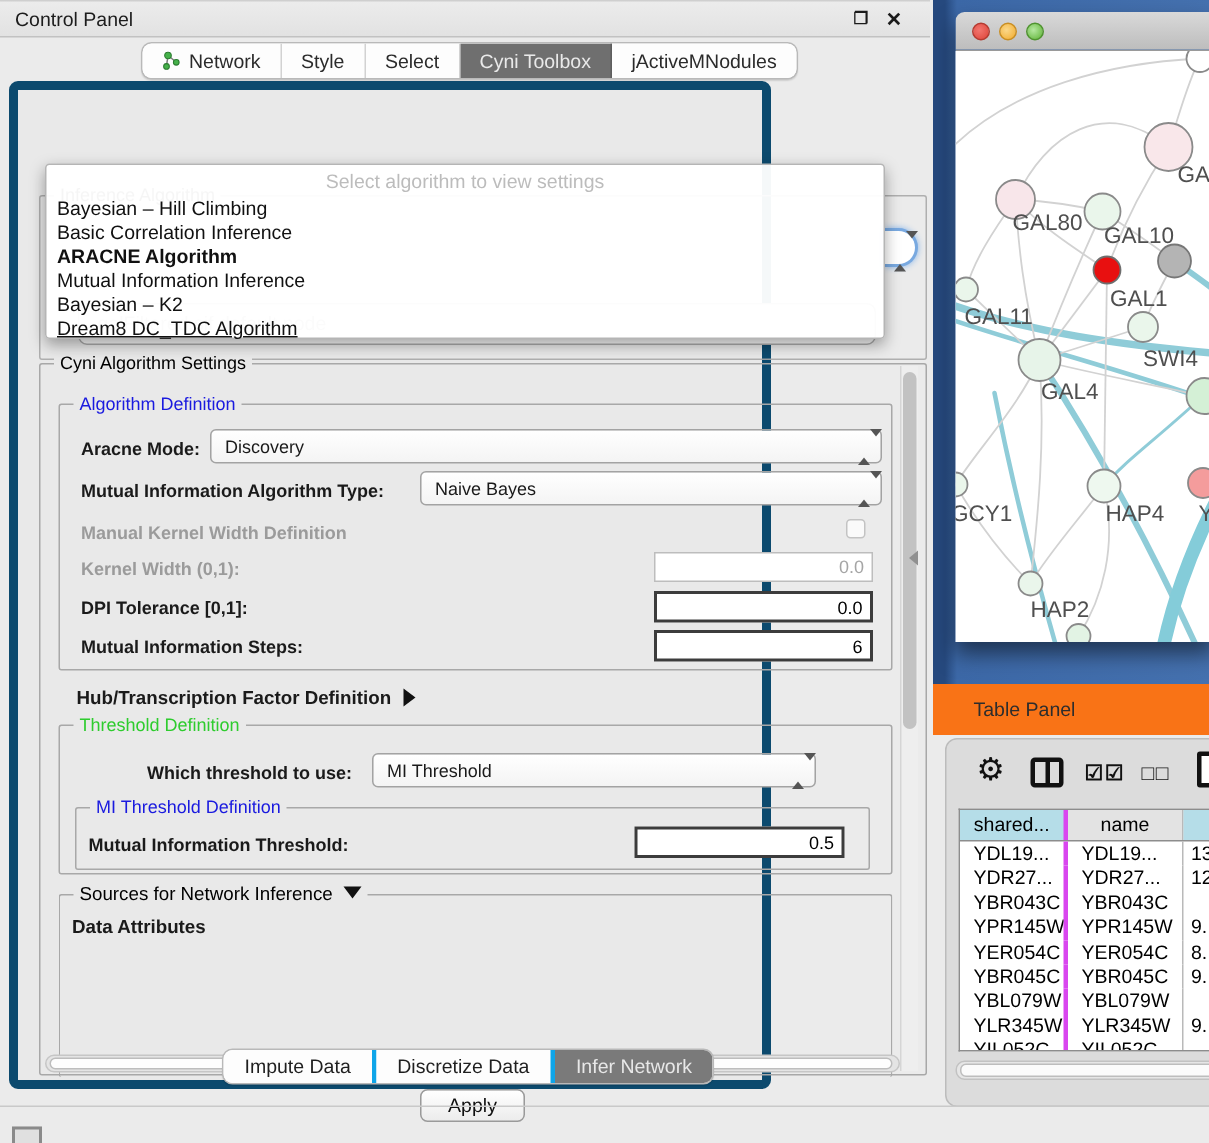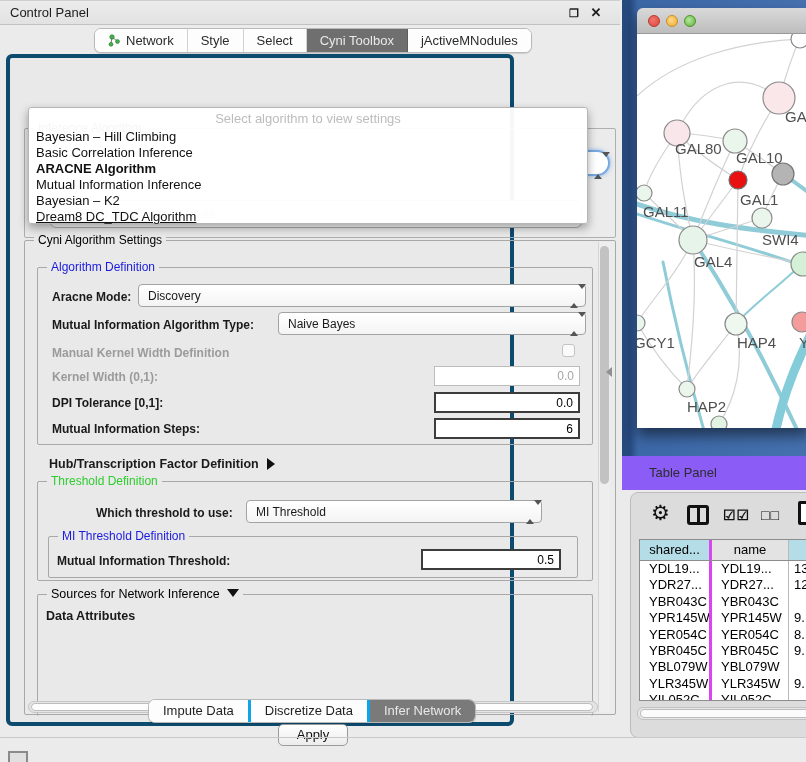--- a/index.html
+++ b/index.html
@@ -15,21 +15,21 @@
   #btn-float { right:38px; font-size:11px; }
   #btn-close { right:16px; }
 
   
   #top-tabs { left:94px; top:28px; height:25px; display:flex; border:1px solid #b9b9b9; border-radius:7px; overflow:hidden; background:#fff; box-shadow:0 1px 1px rgba(0,0,0,0.12); }
   .ttab { padding:0 13px; font-size:13px; color:#2b2b2b; line-height:23px; border-right:1px solid #d2d2d2; background:#fdfdfd; white-space:nowrap; display:flex; align-items:center; gap:5px; }
   .ttab:last-child { border-right:none;justify-content:center; }
   .ttab.sel { background:#6f6f6f; color:#e9e9e9; border-right-color:#5e5e5e; }
 
   
-  #cp-main { left:6px; top:54px; width:508px; height:672px; background:#e9e9e9; border:4px solid #0c4a6e; border-radius:6px; }
+  #cp-main { left:6px; top:54px; width:508px; height:672px; background:#e9e9e9; border:6px solid #0c4a6e; border-radius:6px; }
 
   
   .group { border:1px solid #a8a8a8; border-radius:2px; }
   .group-title { position:absolute; top:-8px; left:9px; background:#e9e9e9; padding:0 4px; font-size:12px; white-space:nowrap; }
   #ghost-group { left:14px; top:70px; width:592px; height:110px; opacity:.9; }
   #ghost-combo2 { left:40px; top:142px; width:532px; height:28px; border:1px solid #adadad; border-radius:6px; background:#fbfbfb; font-size:13px; color:#9a9a9a; padding:5px 0 0 12px; }
   #ghost-stepper { left:578px; top:92px; width:22px; height:26px; background:#fff; border:2px solid #79a9e0; border-left:none; border-radius:0 13px 13px 0; box-shadow:0 0 4px #86b4ea; z-index:5; }
 
   
   #algo-popup { left:18px; top:49px; width:560px; height:117px; background:rgba(255,255,255,0.96); border:1px solid #b5b5b5; border-radius:3px; box-shadow:0 4px 10px rgba(0,0,0,0.35); z-index:10; }
@@ -76,21 +76,21 @@
   #net-window { position:absolute; left:15px; top:8px; width:172px; height:420px; border-radius:6px 6px 0 0; box-shadow:0 8px 14px rgba(0,0,0,0.5); }
   #net-titlebar { position:absolute; left:0; top:0; width:100%; height:26px; background:linear-gradient(#d9d9d9,#bdbdbd); border-radius:6px 0 0 0; border-bottom:1px solid #9a9a9a; }
   .tlight { position:absolute; top:7px; width:12px; height:12px; border-radius:50%; }
   #tl-close { left:11px; background:radial-gradient(circle at 4px 4px,#f2766f,#dd4338); border:1px solid #b43b31; }
   #tl-min  { left:29px; background:radial-gradient(circle at 4px 4px,#fbd88a,#f2ab2c); border:1px solid #c98e23; }
   #tl-zoom { left:47px; background:radial-gradient(circle at 4px 4px,#b5e8a0,#5db234); border:1px solid #4f9330; }
   #net-canvas { position:absolute; left:0; top:26px; width:172px; height:394px; background:#fff; overflow:hidden; }
   .nlabel { position:absolute; font-size:15px; color:#4f4f4f; white-space:nowrap; }
 
   
-  #tp-header { left:622px; top:456px; width:184px; height:34px; background:#8b5cf6; }
+  #tp-header { left:622px; top:456px; width:184px; height:34px; background:#f97316; }
   #tp-title { left:27px; top:9px; font-size:13px; color:#2d2d2d; }
   #tp-body { left:630px; top:492px; width:200px; height:246px; background:#dcdcdc; border:1px solid #bcbcbc; border-radius:8px; }
   .tool-ic { position:absolute; color:#111; }
   #ic-gear { left:20px; top:8px; font-size:21px; }
   #ic-cols { left:56px; top:12px; width:22px; height:20px; border:3px solid #111; border-radius:3px; }
   #ic-cols:after { content:""; position:absolute; left:7px; top:0; width:3px; height:14px; background:#111; }
   #ic-checked { left:92px; top:14px; font-size:14px; letter-spacing:1px; font-weight:bold; }
   #ic-unchecked { left:130px; top:14px; font-size:14px; letter-spacing:1px; }
   #ic-doc { left:167px; top:8px; width:17px; height:24px; border:3px solid #111; border-radius:2px 6px 2px 2px; background:#fff; }
   #tp-table { left:8px; top:46px; width:200px; height:162px; background:#fff; border:1px solid #8d8d8d; border-right:none; overflow:hidden; font-size:13px; }

